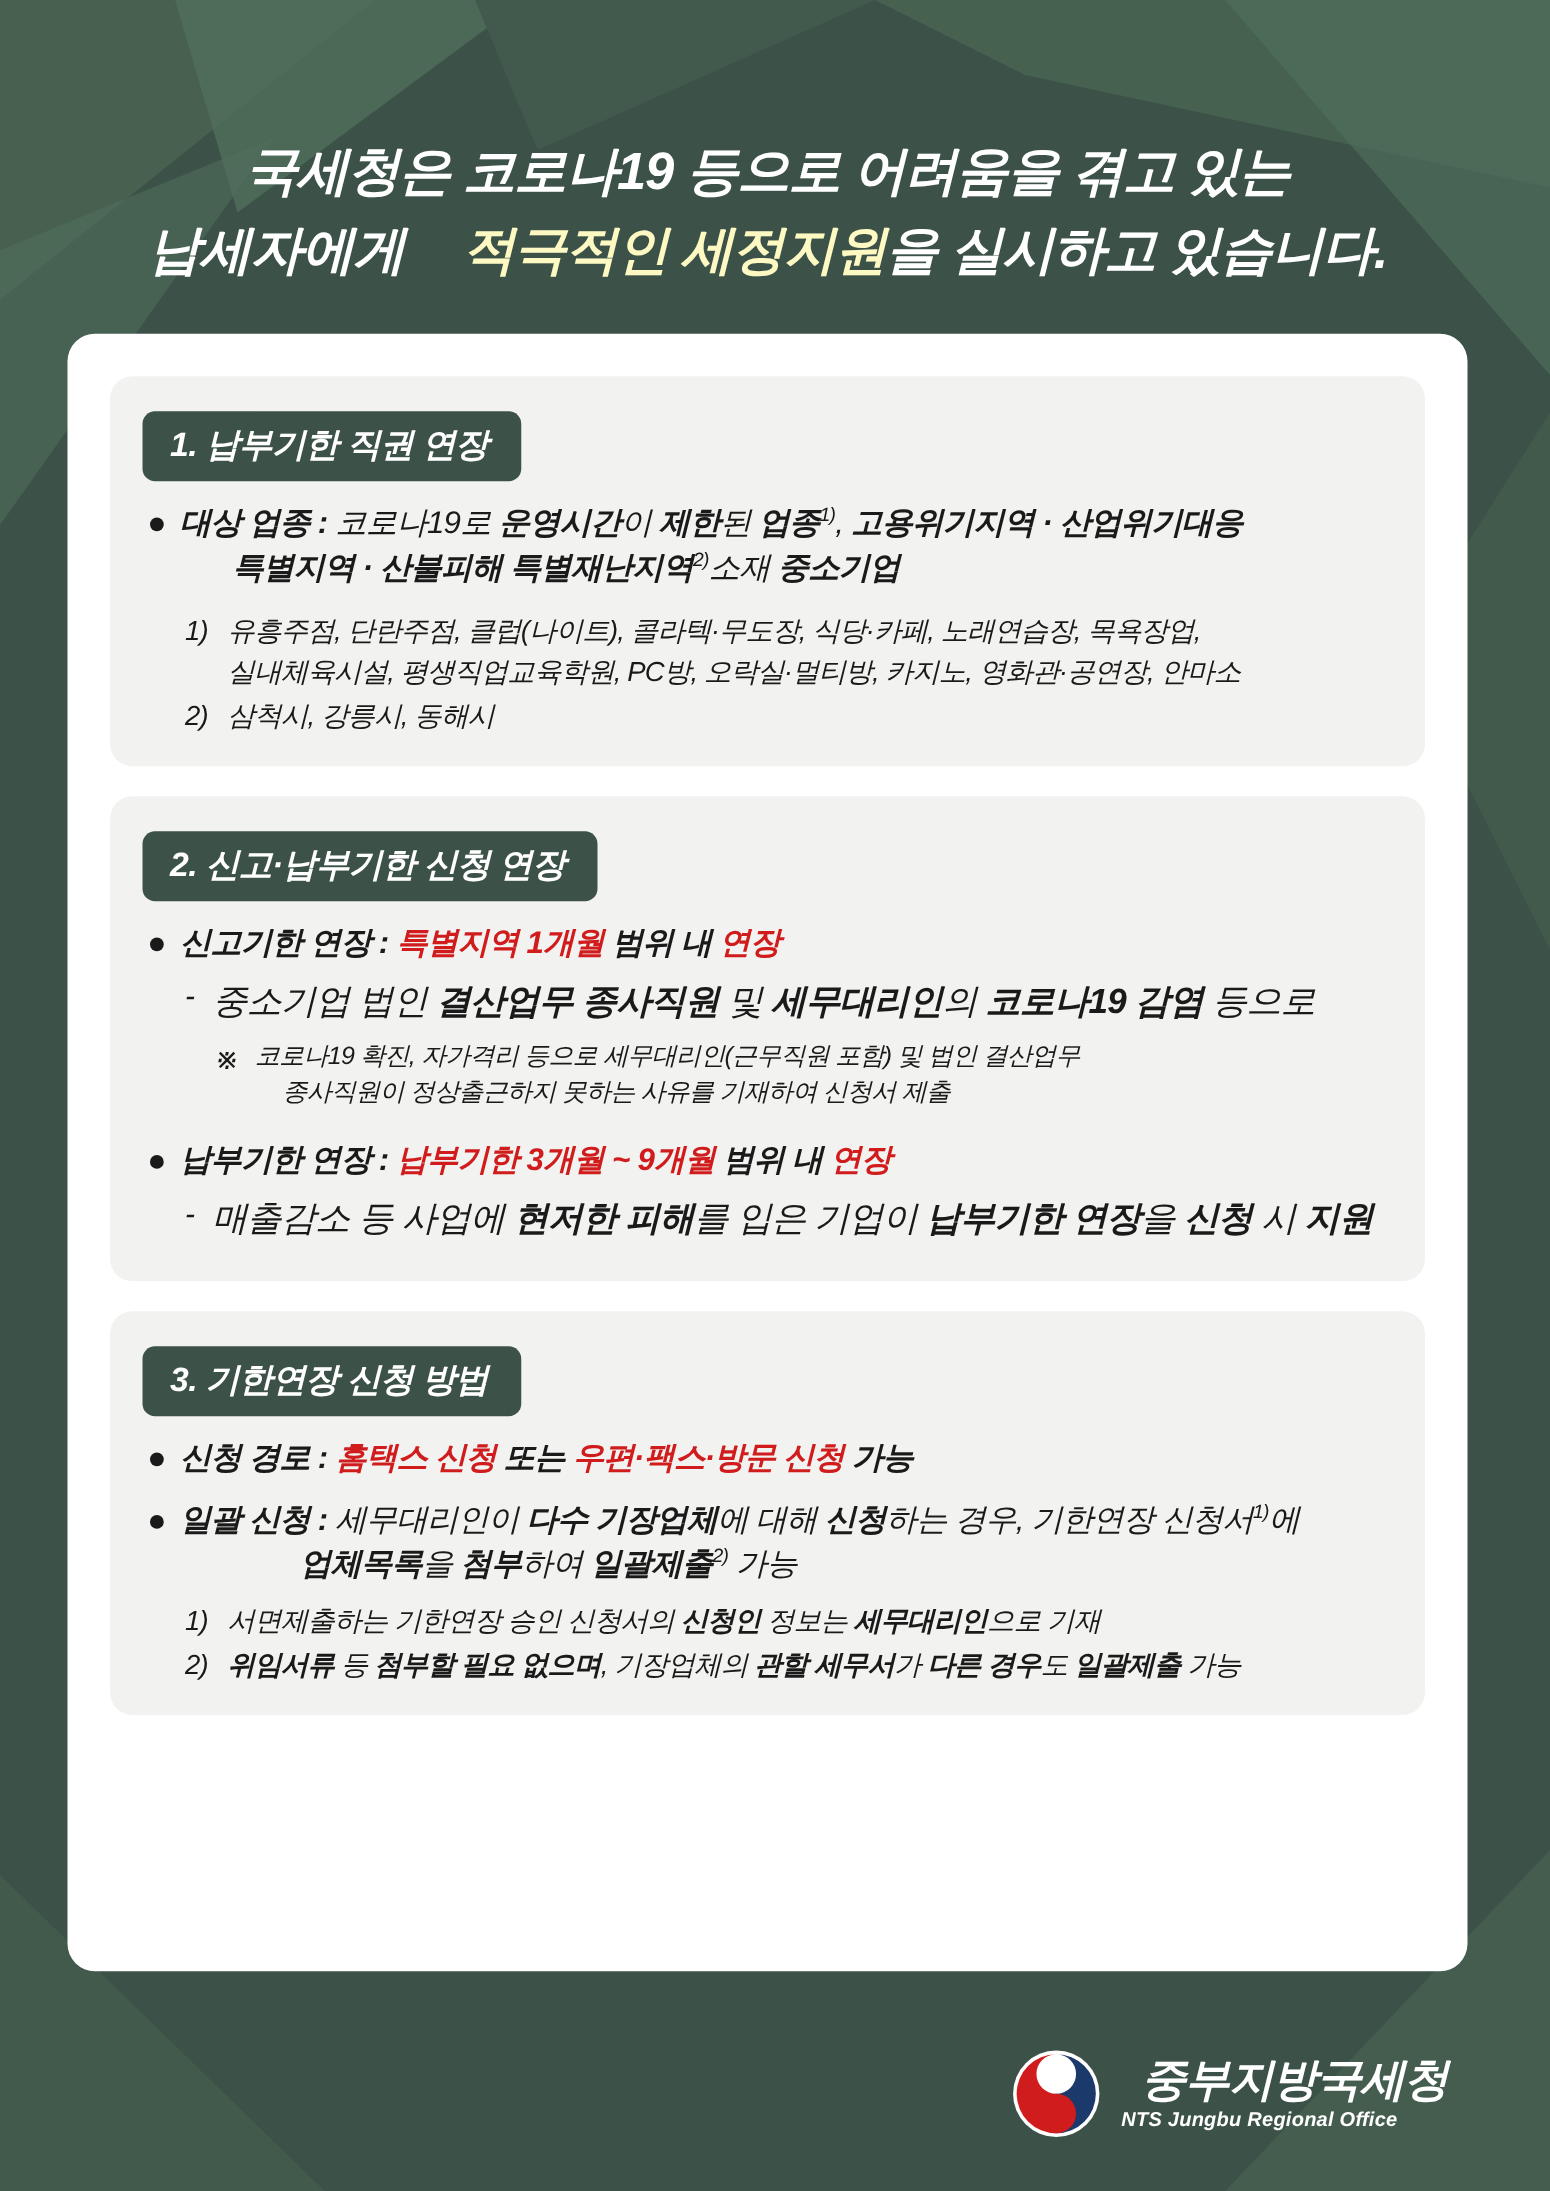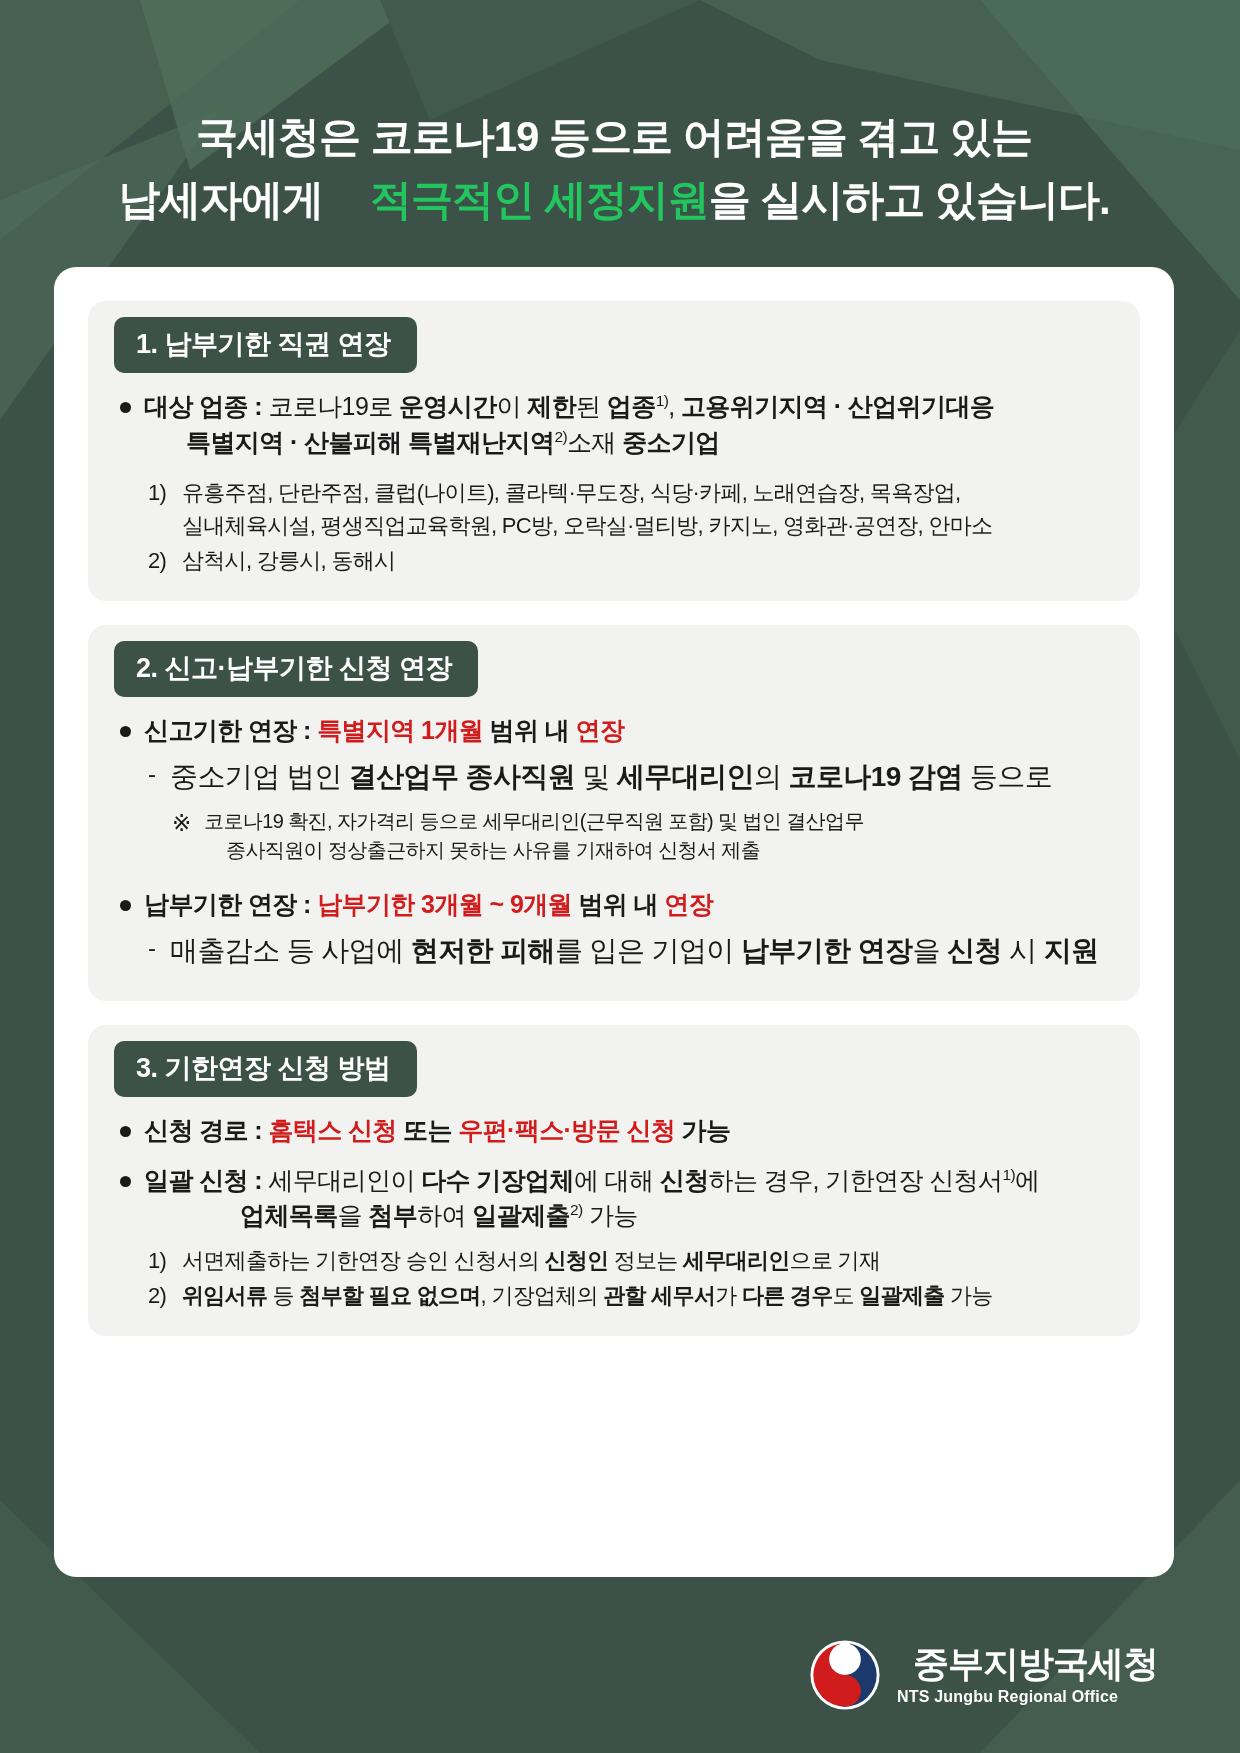--- a/index.html
+++ b/index.html
@@ -16,51 +16,52 @@
   
   .bg-shapes { position: absolute; inset: 0; overflow: hidden; z-index: 0; }
   .bg-shapes svg { width: 100%; height: 100%; display: block; }
 
   .poster {
     position: relative;
     z-index: 2;
     width: 1228px;
     height: 1753px;
     padding: 0;
+    font-style: italic;
   }
 
   
   .header {
     padding: 105px 70px 0 70px;
     text-align: center;
   }
   .header .line {
     color: #ffffff;
     font-size: 42px;
     font-weight: bold;
     letter-spacing: -1px;
     line-height: 1.5;
     white-space: nowrap;
   }
-  .header .hl { color: #22c55e; margin-left: 36px; }
+  .header .hl { color: #fef9c3; margin-left: 36px; }
 
   
   .card {
     position: relative;
     margin: 36px 54px 0 54px;
     background: #ffffff;
     border-radius: 22px;
     padding: 34px 34px 28px 34px;
     min-height: 1310px;
   }
 
   .section {
     background: #f2f2f0;
     border-radius: 18px;
-    padding: 18px 26px 24px 26px;
+    padding: 30px 26px 24px 26px;
     margin-bottom: 24px;
   }
   .section.last { margin-bottom: 0; }
 
   .sec-title {
     display: inline-block;
     background: #3c5248;
     color: #ffffff;
     font-size: 27px;
     font-weight: bold;

